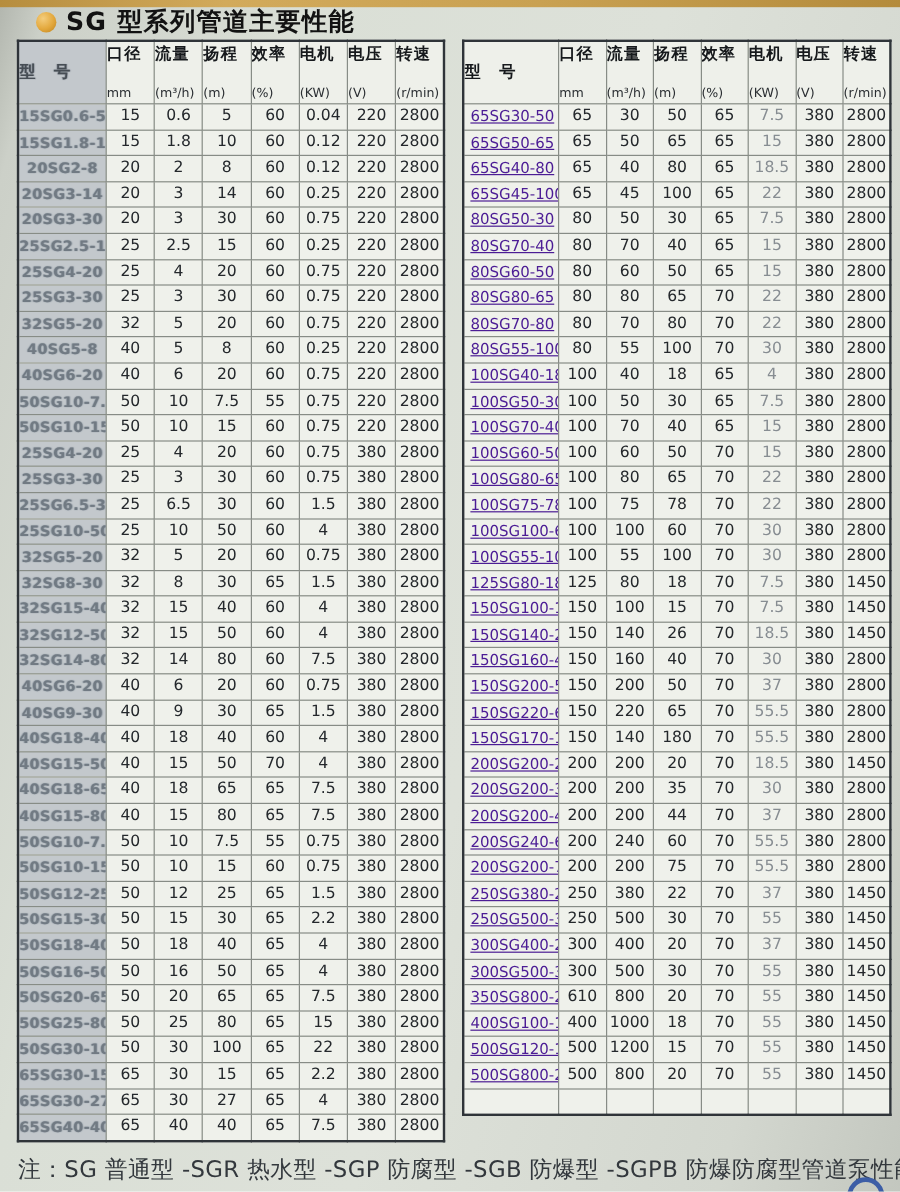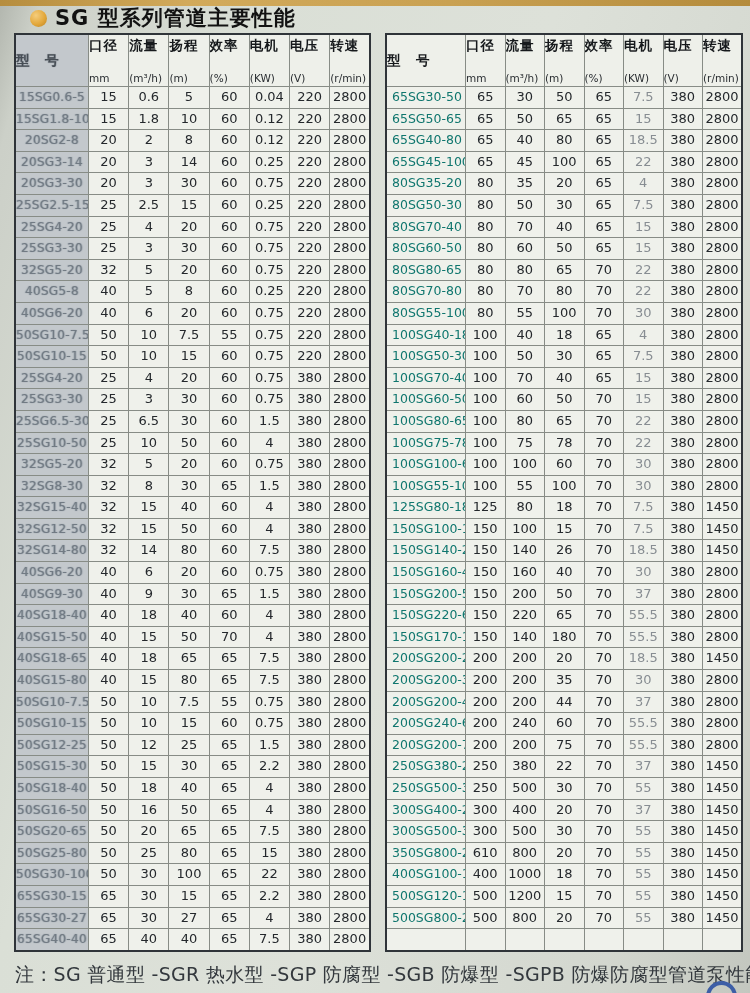--- a/index.html
+++ b/index.html
@@ -32,25 +32,25 @@
   table.spec tbody td{
     height:20.6px;line-height:20.6px;text-align:center;
     font-size:13px;color:#24282c;
   }
   #left-table th:first-child{width:72px;}
   #right-table th:first-child{width:78px;}
   
   #left-table th:first-child,#left-table td:first-child{background:#c3c8cc;}
   #left-table th:first-child .hl{color:#474e55;text-shadow:0.6px 0 0.8px #8d949c,-0.6px 0 0.8px #8d949c;}
   #left-table td:first-child{
-    color:#717a83;font-weight:400;font-size:12px;letter-spacing:0.3px;
+    color:#717a83;font-weight:700;font-size:12px;letter-spacing:0.3px;
     text-shadow:0.7px 0 0.9px #97a0a8,-0.7px 0 0.9px #97a0a8;
   }
   
-  #right-table td:first-child{text-align:left;padding-left:5px;font-size:12.5px;color:#0f766e;}
+  #right-table td:first-child{text-align:left;padding-left:5px;font-size:12.5px;color:#4c1d95;text-decoration:underline;}
   
   #right-table td:nth-child(6){color:#878d92;}
 
   .note{
     position:absolute;left:15px;top:962px;width:730px;
     font-size:19px;color:#33383d;letter-spacing:0.3px;white-space:nowrap;
   }
   .page-circle{
     position:absolute;left:706px;top:981px;width:23px;height:23px;
     border-radius:50%;border:4px solid #3d5ea6;background:transparent;
@@ -578,30 +578,20 @@
           <td>65SG45-100</td>
           <td>65</td>
           <td>45</td>
           <td>100</td>
           <td>65</td>
           <td>22</td>
           <td>380</td>
           <td>2800</td>
         </tr>
         <tr>
-          <td>80SG35-20</td>
-          <td>80</td>
-          <td>35</td>
-          <td>20</td>
-          <td>65</td>
-          <td>4</td>
-          <td>380</td>
-          <td>2800</td>
-        </tr>
-        <tr>
           <td>80SG50-30</td>
           <td>80</td>
           <td>50</td>
           <td>30</td>
           <td>65</td>
           <td>7.5</td>
           <td>380</td>
           <td>2800</td>
         </tr>
         <tr>

